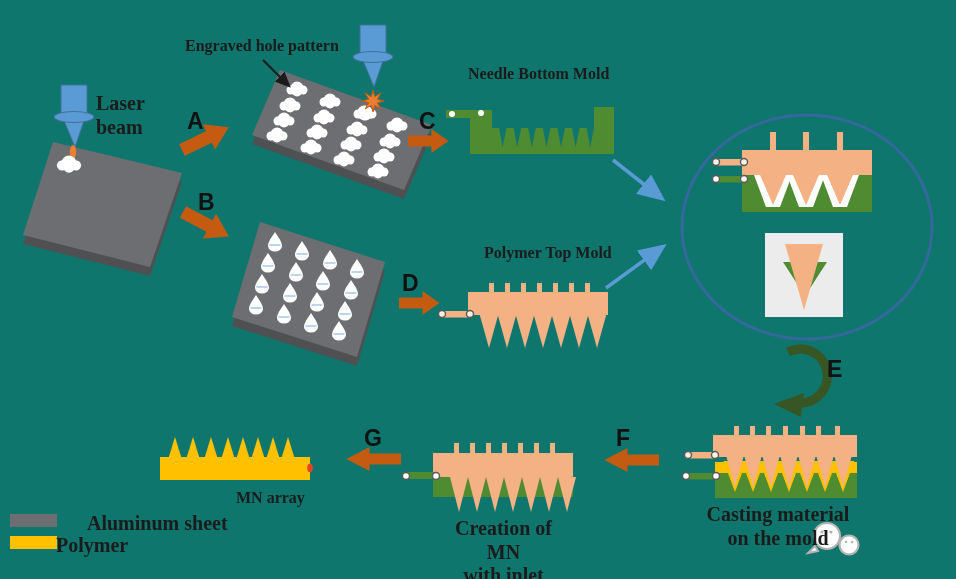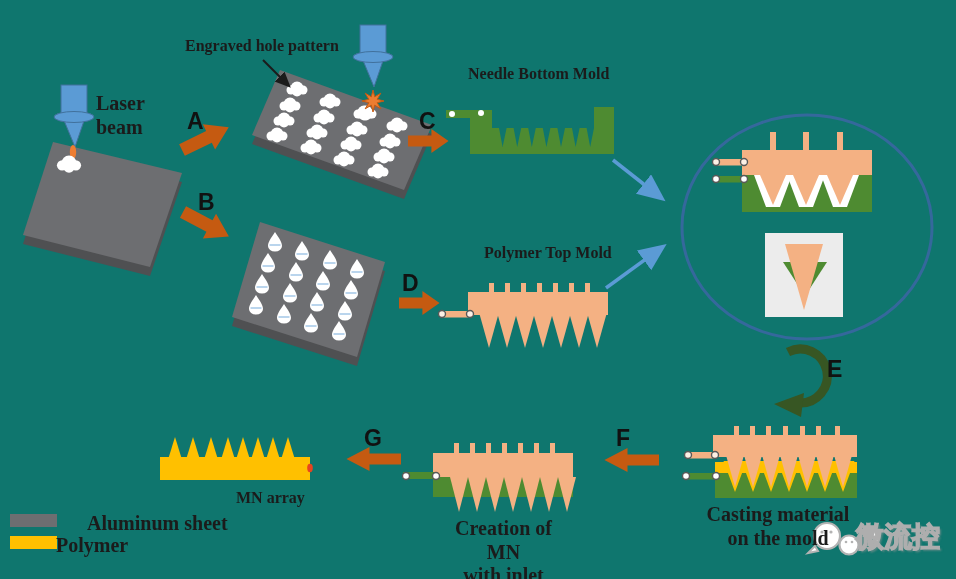--- a/index.html
+++ b/index.html
@@ -287,15 +287,14 @@
 <div class="step" style="left:402px;top:272px;">D</div>
 <div class="step" style="left:827px;top:358px;">E</div>
 <div class="step" style="left:616px;top:427px;">F</div>
 <div class="step" style="left:364px;top:427px;">G</div>
 
 <div class="swatch sw-gray" style="left:10px;top:514px;"></div>
 <div class="lbl s15" style="left:61px;top:512px;margin-left:26px;">Aluminum sheet</div>
 <div class="swatch sw-yellow" style="left:10px;top:536px;"></div>
 <div class="lbl s15" style="left:56px;top:534px;">Polymer</div>
 
-<div class="wm-text">微流控</div>
 
 </div>
 
 </body></html>

